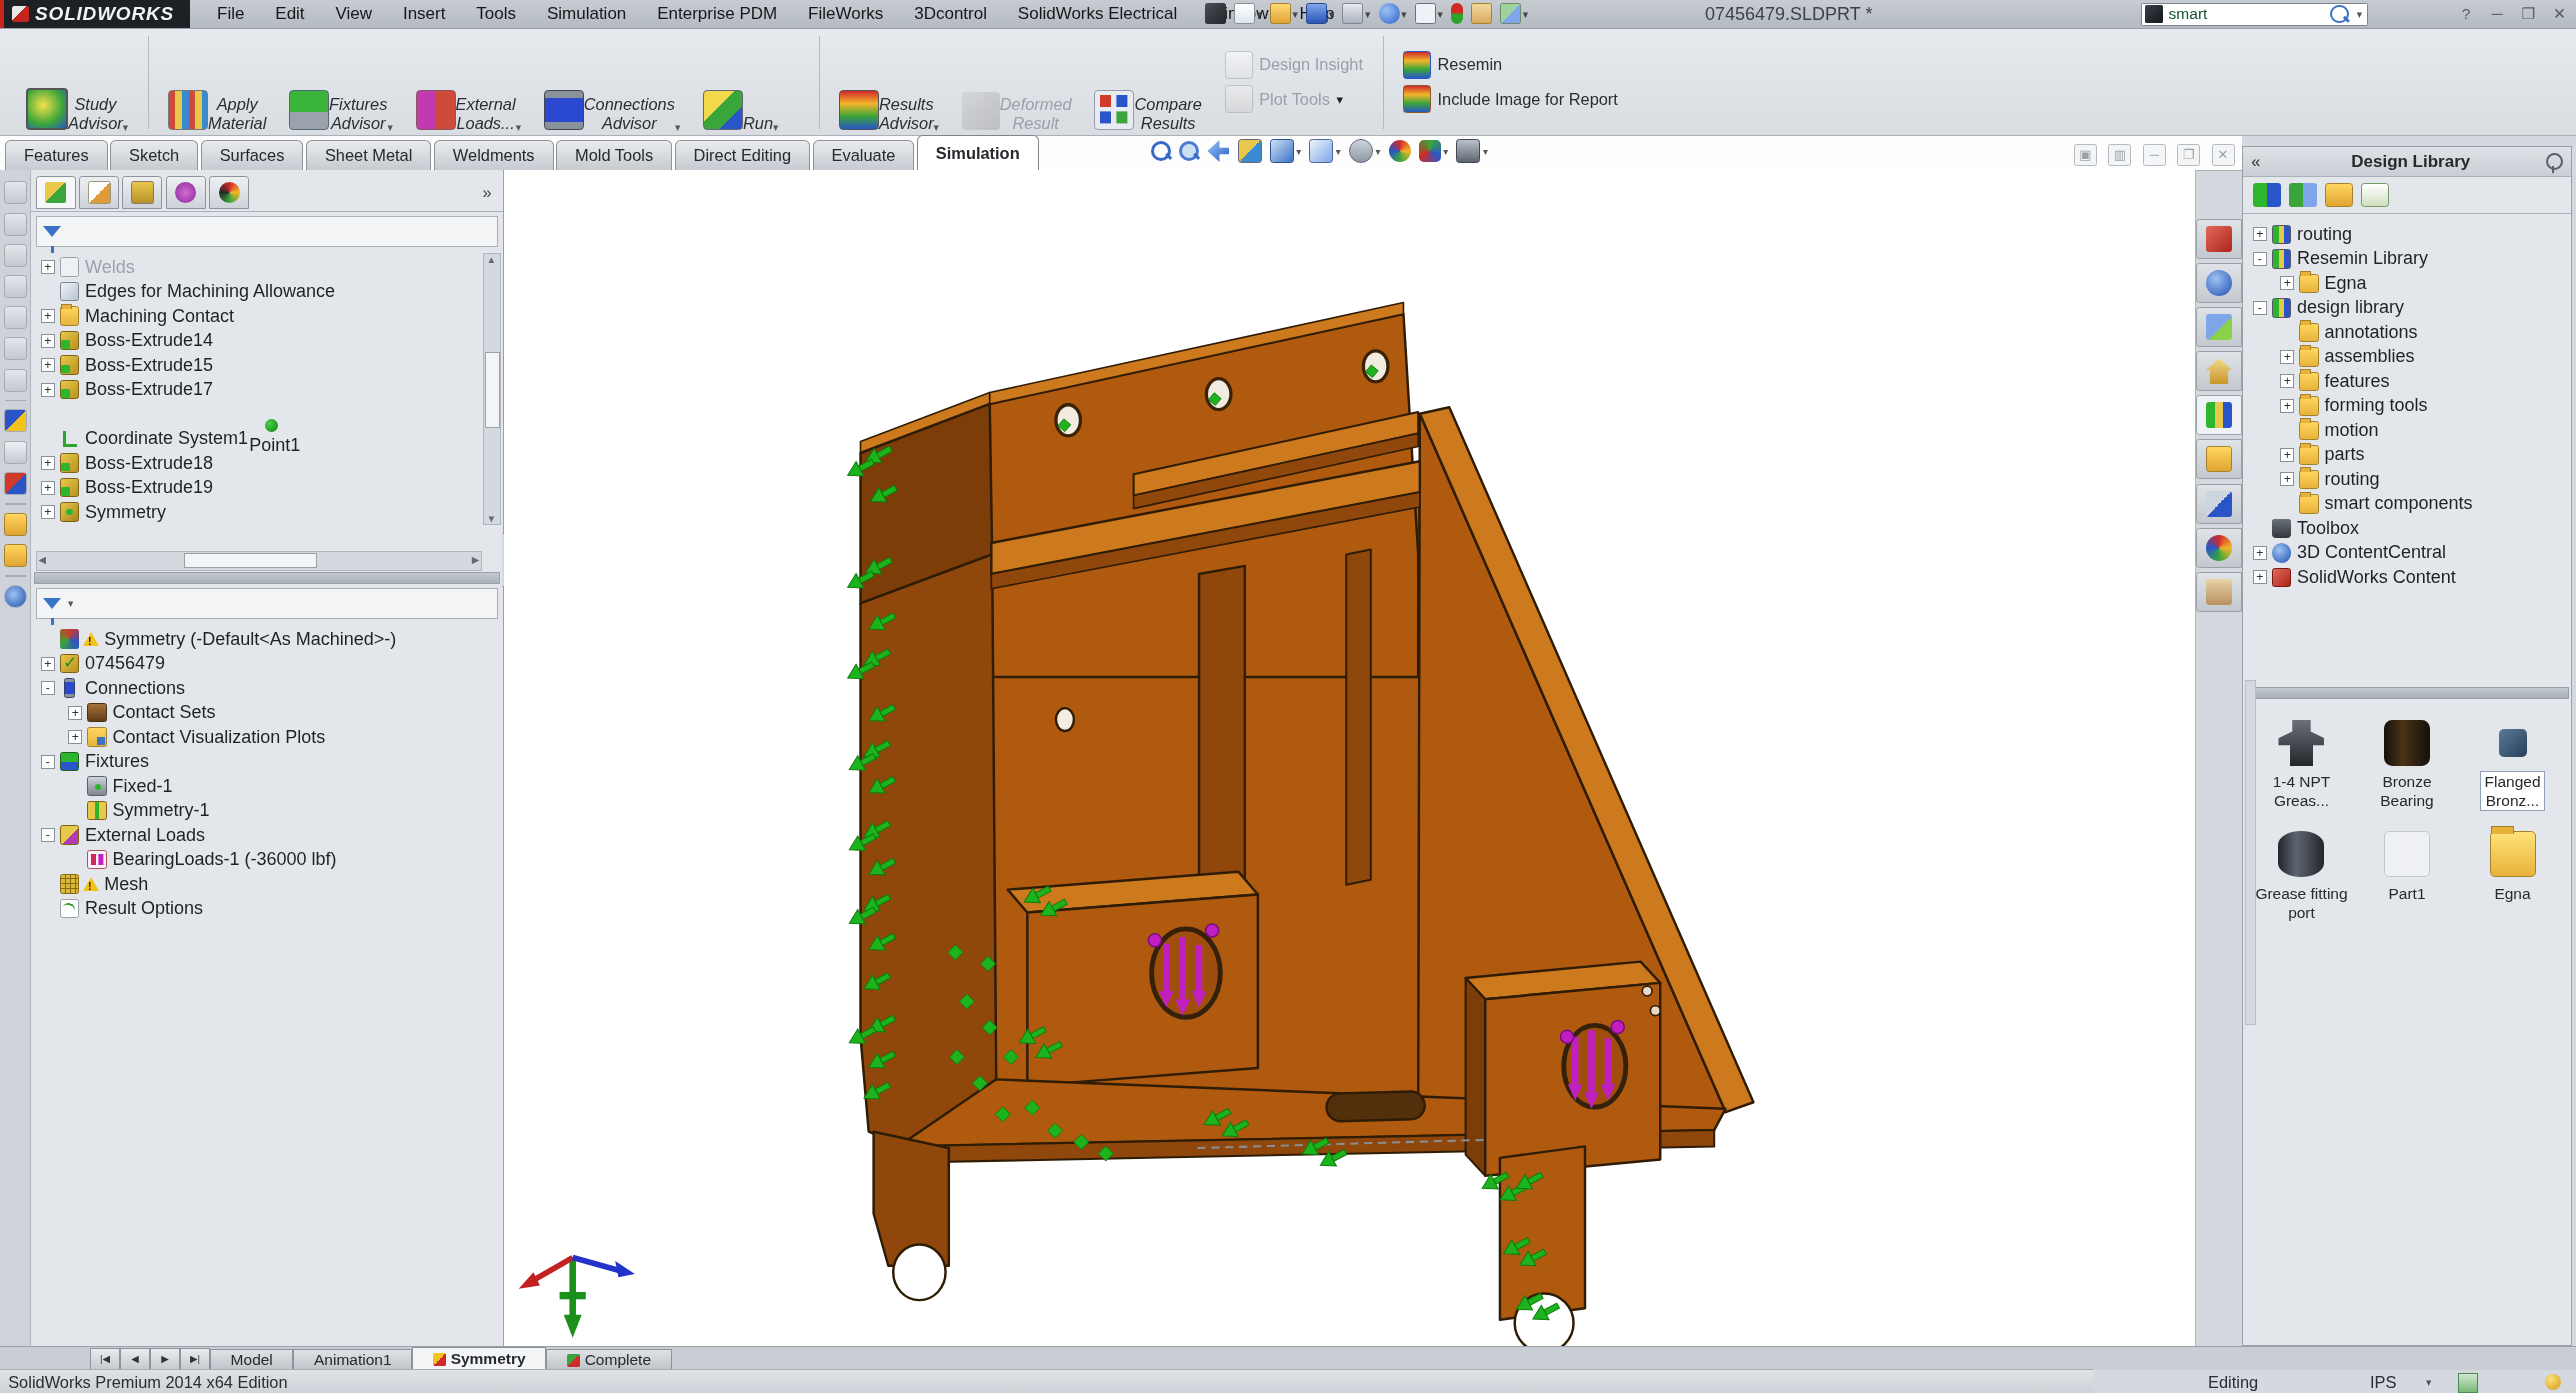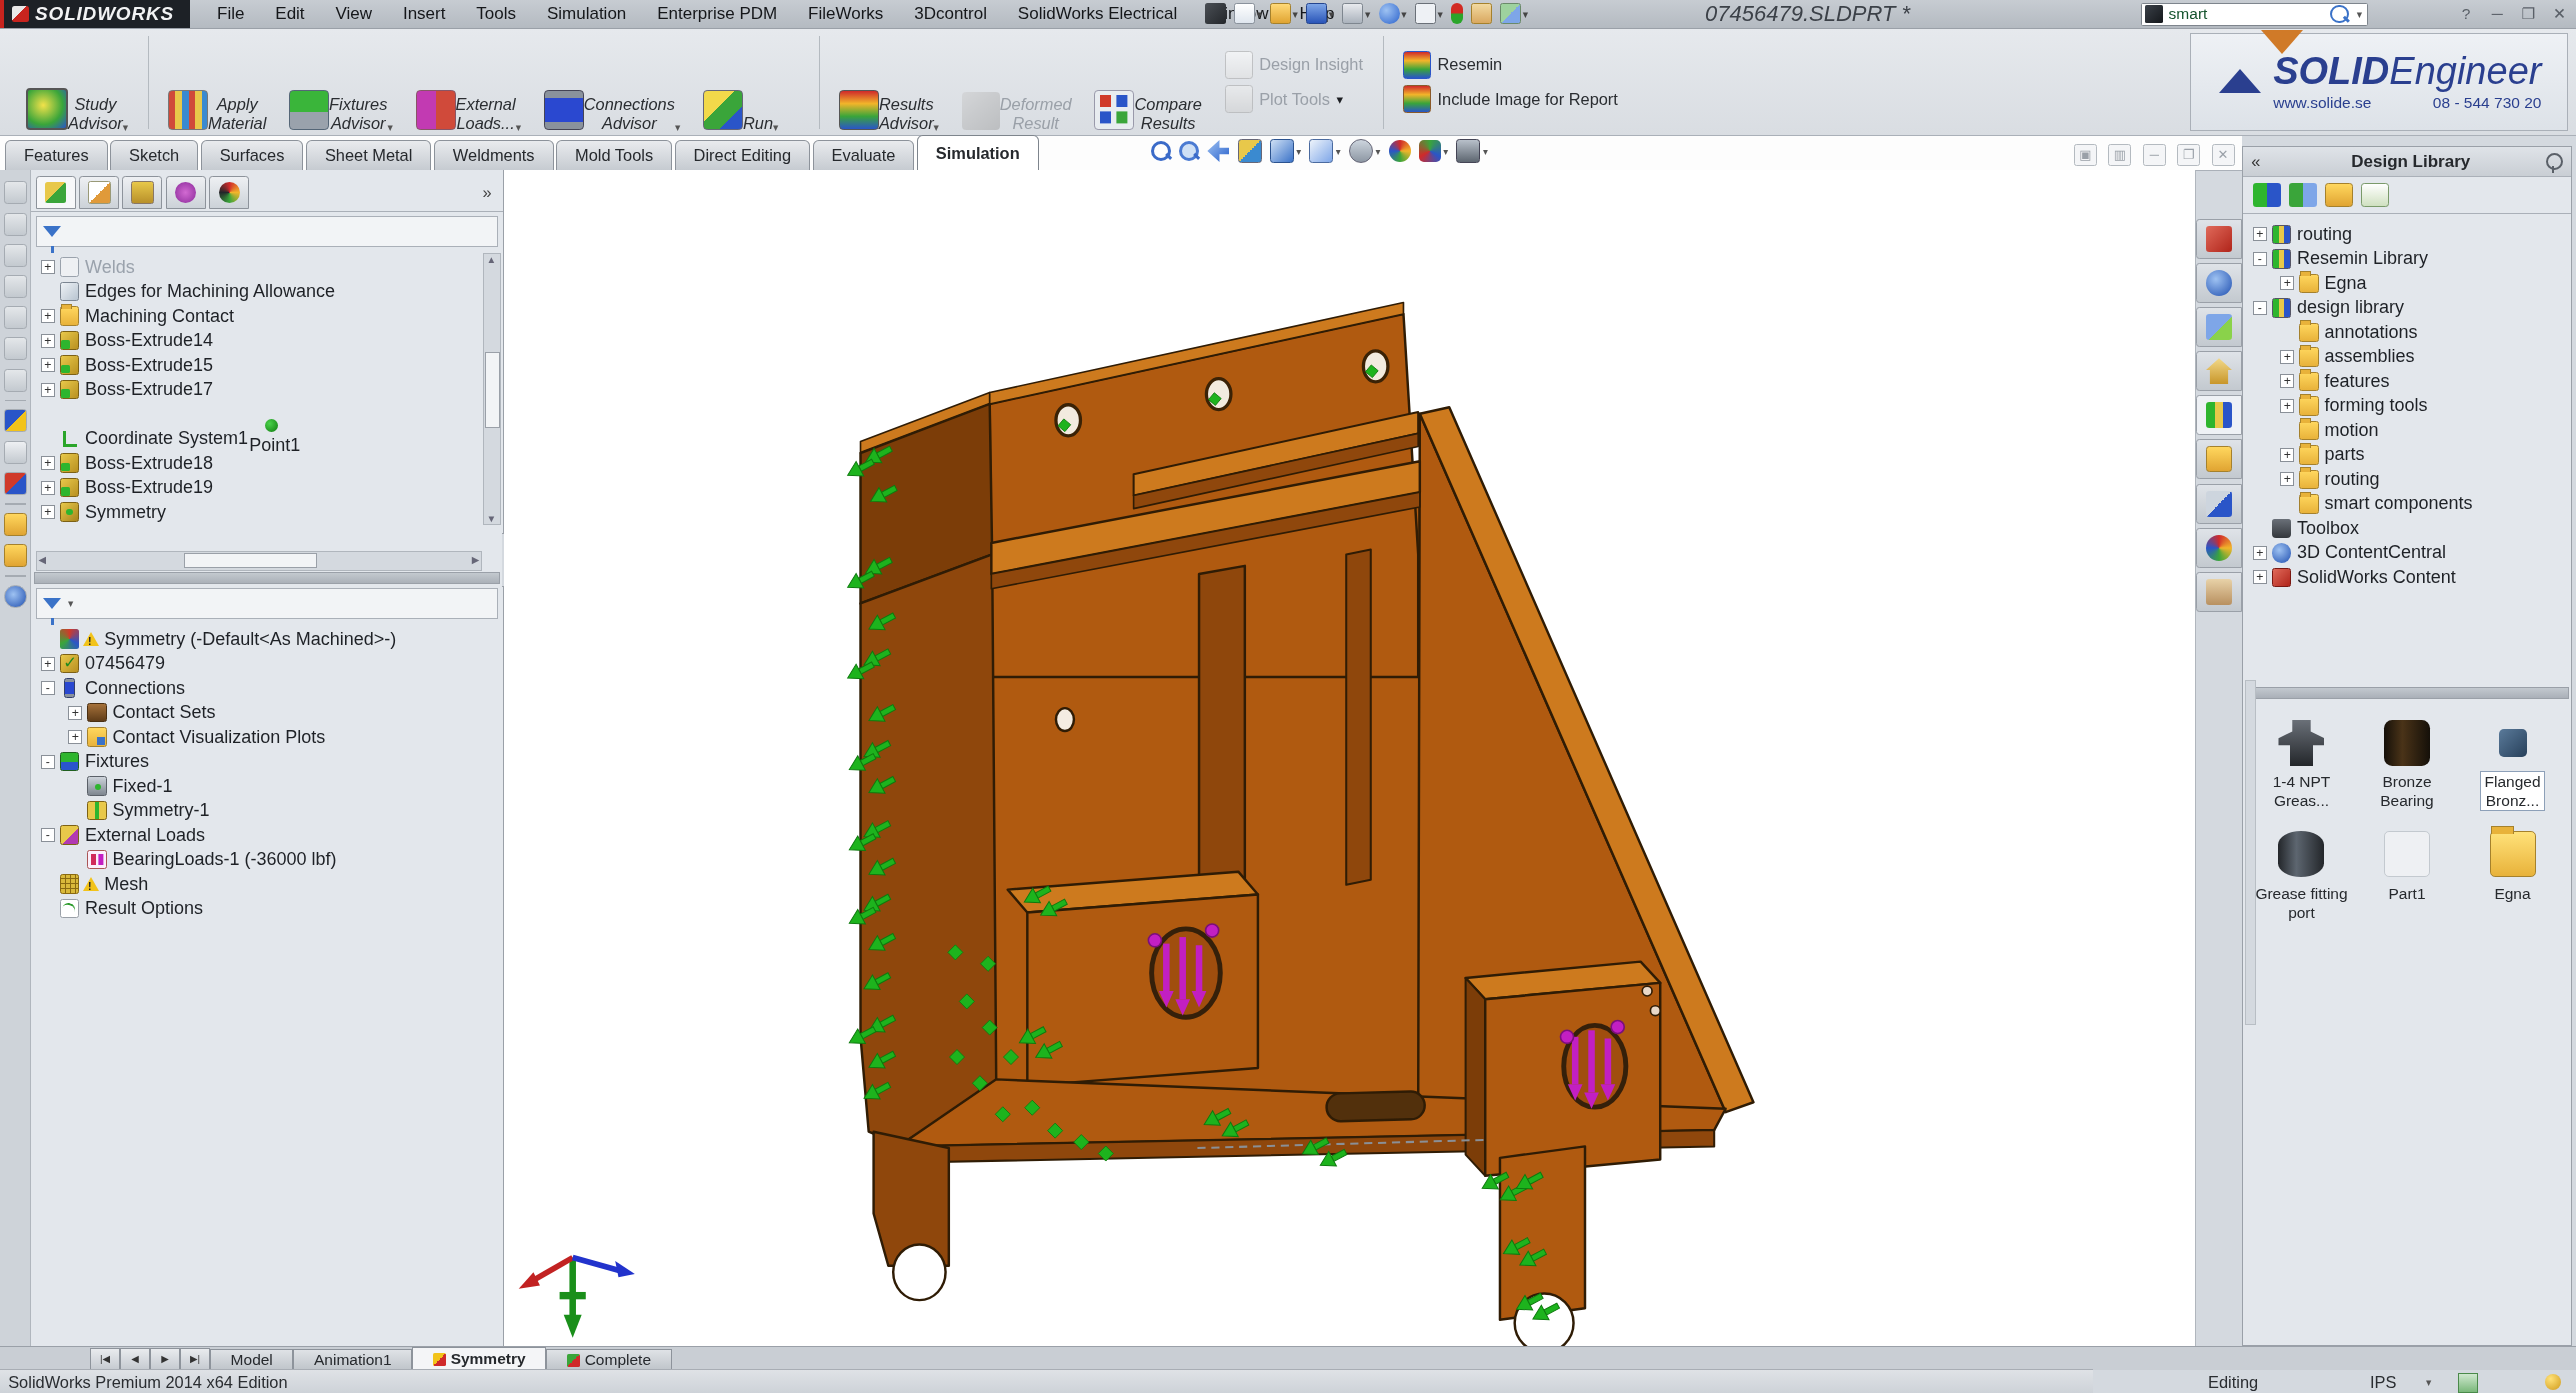--- a/index.html
+++ b/index.html
@@ -24,21 +24,21 @@
   .qic-pencil{background:linear-gradient(135deg,#4a4f55,#23262a);}
   .qic-new-doc{background:linear-gradient(#ffffff,#dfe6ee);border:0.8px solid #8a929c;box-sizing:border-box;}
   .qic-open-folder{background:linear-gradient(#ffd978,#e0a432);border:0.8px solid #a5812c;box-sizing:border-box;}
   .qic-save{background:linear-gradient(#7ea6e8,#2a55b8);border:0.8px solid #24458f;box-sizing:border-box;}
   .qic-print{background:linear-gradient(#e8eaee,#aab2bc);border:0.8px solid #7e868f;box-sizing:border-box;}
   .qic-undo{background:radial-gradient(circle at 35% 35%,#9ec2f2,#2a62cc);border-radius:50%;}
   .qic-selection-box{background:#eef1f5;border:1.6px solid #6a7078;box-sizing:border-box;}
   .qic-traffic-light{background:linear-gradient(#d22a22 0 45%,#2aa52a 55% 100%);border-radius:6.5px;width:11.4px;}
   .qic-options-box{background:linear-gradient(#f2d9a0,#d9a860);border:0.8px solid #a5812c;box-sizing:border-box;}
   .qic-image{background:linear-gradient(135deg,#9ed29e 0 50%,#7ea6e8 50% 100%);border:0.8px solid #6a8a6a;box-sizing:border-box;}
-  #doc-title{position:absolute;left:1705px;top:0;font-size:22px;line-height:28px;color:#3c4148;font-style:italic;}
+  #doc-title{position:absolute;left:1705px;top:0;font-size:18px;line-height:28px;color:#3c4148;}
   #searchbox{position:absolute;left:2141px;top:2.5px;width:227px;height:23px;background:#fff;
              border:1.6px solid #7e858d;border-radius:1.6px;display:flex;align-items:center;box-sizing:border-box;}
   #search-scope{width:18px;height:18px;margin:0 3.3px;background:linear-gradient(135deg,#3a4048,#14171b);border-radius:1.6px;}
   #search-input{flex:1;border:none;outline:none;font-size:15.5px;color:#14532d;background:transparent;min-width:0;}
   #search-mag{width:14.7px;height:14.7px;border:2.5px solid #3a72c8;border-radius:50%;position:relative;margin-right:8.2px;}
   #search-mag::after{content:"";position:absolute;left:11.4px;top:11.4px;width:7.4px;height:2.5px;background:#3a72c8;transform:rotate(45deg);}
   #search-caret{font-size:10.6px;color:#555;margin-right:4.9px;}
   #win-controls{position:absolute;right:4.9px;top:1.6px;display:flex;gap:8.2px;align-items:center;height:24.5px;}
   .wc{font-size:15.5px;color:#5a6068;width:23px;text-align:center;}
 
@@ -409,32 +409,20 @@
           <div class="rsmall">
             <span class="ric ric-report"></span>
             <span class="rlabel">Resemin</span>
           </div>
           <div class="rsmall">
             <span class="ric ric-report-image"></span>
             <span class="rlabel">Include Image for Report</span>
           </div>
         </div>
       </div>
-  </div>
-  <div id="brandbox">
-    <div id="brand-inner">
-      <span id="brand-mark"><span class="t1"></span><span class="t2"></span></span>
-      <div id="brand-name">
-        <span class="b">SOLID</span><span class="i">Engineer</span>
-      </div>
-      <div id="brand-sub">
-        <span>www.solide.se</span>
-        <span>08 - 544 730 20</span>
-      </div>
-    </div>
   </div>
 
   <div id="cmdtabs">
     <div id="cmdtabs-inner">
         <span class="ctab">Features</span>
         <span class="ctab">Sketch</span>
         <span class="ctab">Surfaces</span>
         <span class="ctab">Sheet Metal</span>
         <span class="ctab">Weldments</span>
         <span class="ctab">Mold Tools</span>

